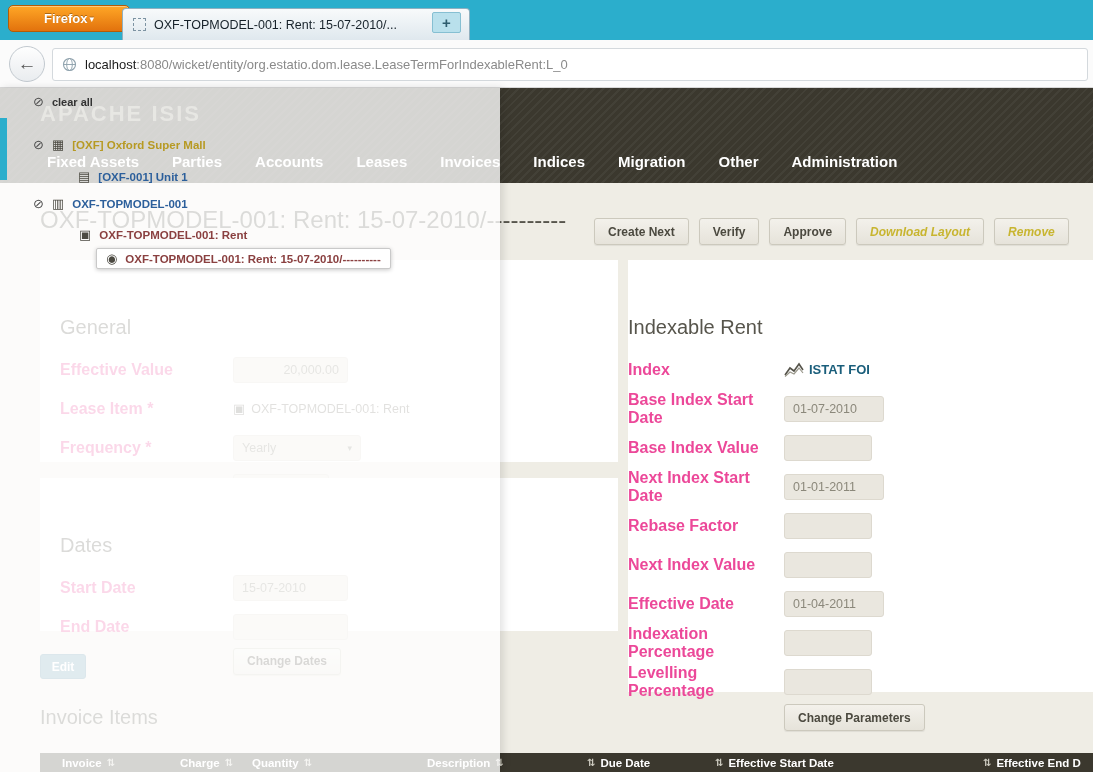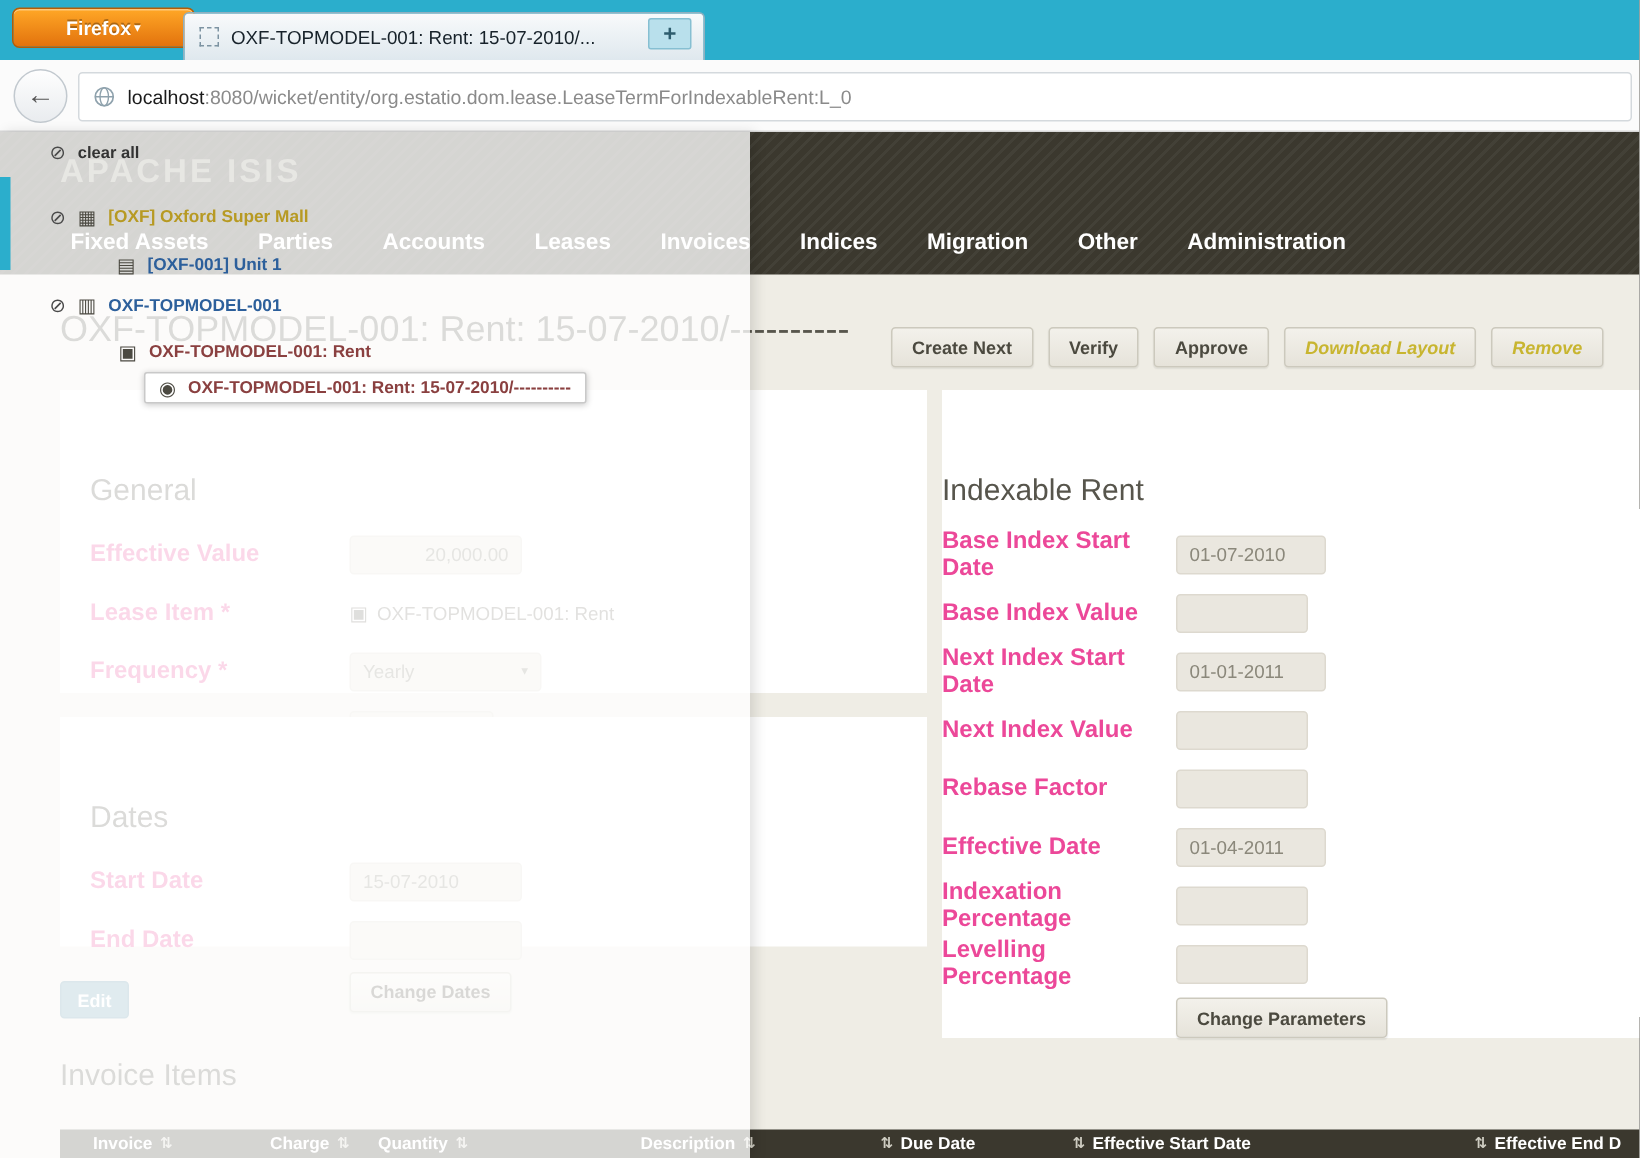--- a/index.html
+++ b/index.html
@@ -196,37 +196,47 @@
       </div>
     </div>
 
     <button class="edit-btn">Edit</button>
 
     <h2 class="invoice-title">Invoice Items</h2>
 
     <div class="panel panel-ix">
       <div class="panel-title">Indexable Rent</div>
       <div class="frow">
+        <span class="flabel">Index</span>
+        <a class="link">
+          <svg width="20" height="15" viewBox="0 0 20 15">
+            <polyline points="1,13 6,6 10,9 15,2 19,8" fill="none" stroke="#55534a" stroke-width="1.6"></polyline>
+            <polyline points="1,14.5 6,10 10,12 15,6 19,11" fill="none" stroke="#9a988c" stroke-width="1.2"></polyline>
+          </svg>
+          <span>ISTAT FOI</span>
+        </a>
+      </div>
+      <div class="frow">
         <span class="flabel">Base Index Start Date</span>
         <input class="ibox w100" value="01-07-2010" style="">
       </div>
       <div class="frow">
         <span class="flabel">Base Index Value</span>
         <input class="ibox w88" value="" style="">
       </div>
       <div class="frow">
         <span class="flabel">Next Index Start Date</span>
         <input class="ibox w100" value="01-01-2011" style="">
       </div>
       <div class="frow">
+        <span class="flabel">Rebase Factor</span>
+        <input class="ibox w88" value="" style="">
+      </div>
+      <div class="frow">
         <span class="flabel">Next Index Value</span>
-        <input class="ibox w88" value="" style="">
-      </div>
-      <div class="frow">
-        <span class="flabel">Rebase Factor</span>
         <input class="ibox w88" value="" style="">
       </div>
       <div class="frow">
         <span class="flabel">Effective Date</span>
         <input class="ibox w100" value="01-04-2011" style="">
       </div>
       <div class="frow">
         <span class="flabel">Indexation Percentage</span>
         <input class="ibox w88" value="" style="">
       </div>

